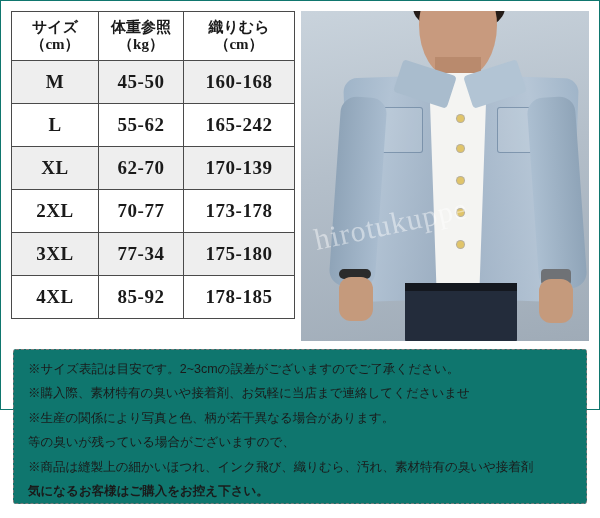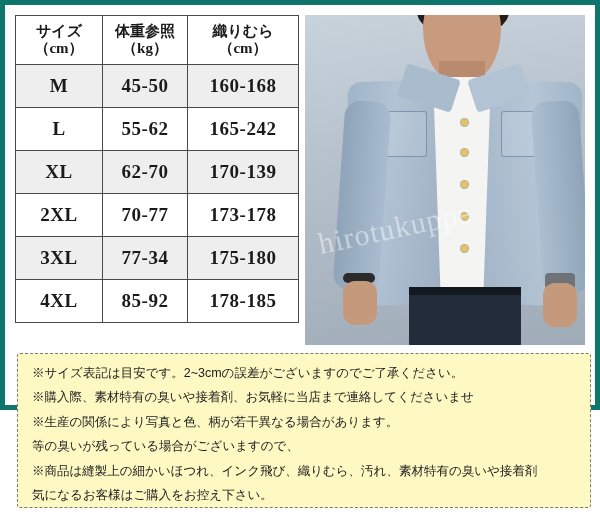--- a/index.html
+++ b/index.html
@@ -11,21 +11,21 @@
     height: 518px;
     background: #ffffff;
     font-family: "Liberation Sans", sans-serif;
     overflow: hidden;
   }
   .page {
     position: relative;
     width: 600px;
     height: 410px;
     box-sizing: border-box;
-    border: 5px solid #0f766e;
+    border: 1px solid #0f766e;
     background: #ffffff;
   }
   
   .top {
     display: flex;
     flex-direction: row;
     padding: 10px 10px 0 10px;
     box-sizing: border-box;
     height: 340px;
   }
@@ -238,30 +238,30 @@
   .notes {
     position: absolute;
     left: 12px;
     top: 348px;
     width: 574px;
     height: 155px;
     box-sizing: border-box;
     border: 1px dashed #7a7a7a;
     border-radius: 3px;
     padding: 10px 14px;
-    background: #fef9c3;
+    background: #0f766e;
   }
   .notes p {
     margin: 0 0 5px 0;
     font-family: "Liberation Sans", sans-serif;
     font-size: 12.5px;
     line-height: 1.55;
     color: #1a1a1a;
   }
-  .notes p:last-child { margin-bottom: 0; }
+  .notes p:last-child { margin-bottom: 0; font-weight: bold; }
 </style>
 </head>
 <body>
 
 <div class="page">
 
   <div class="top">
 
     <div class="table-wrap">
       <table class="size-table">

